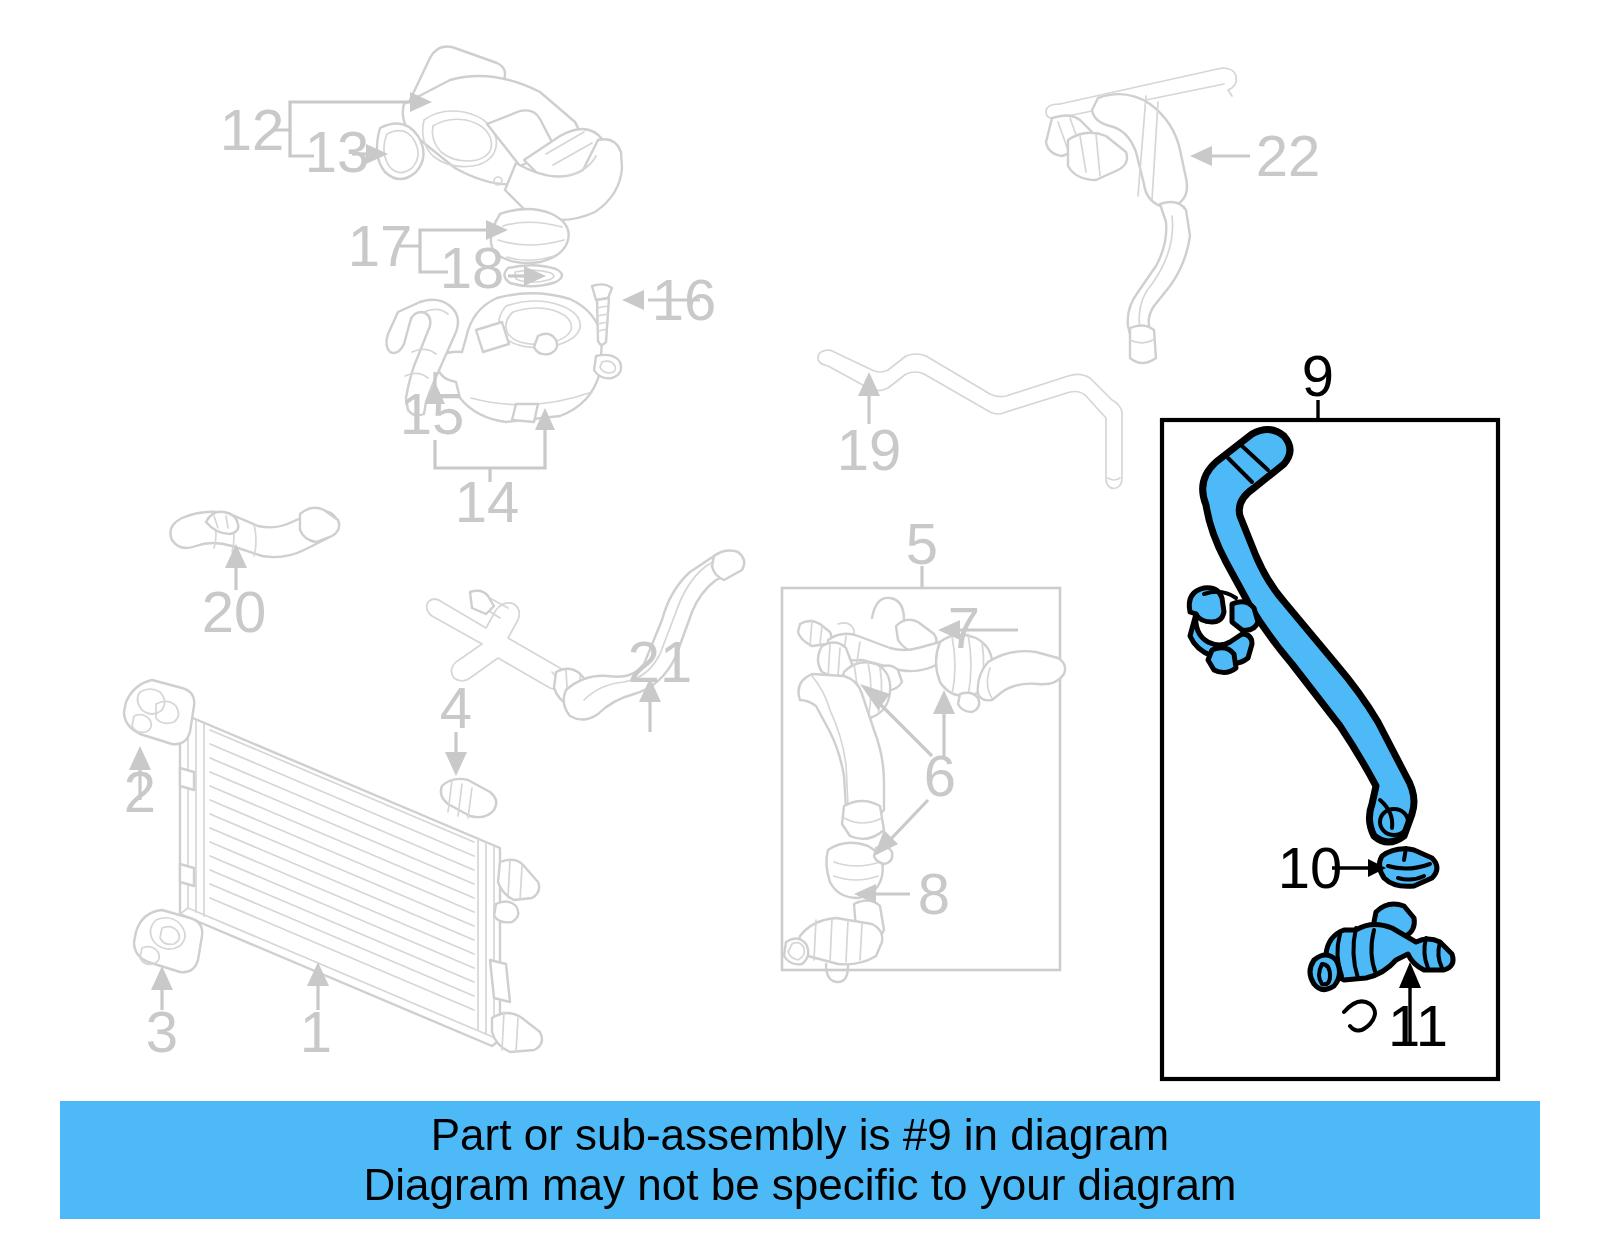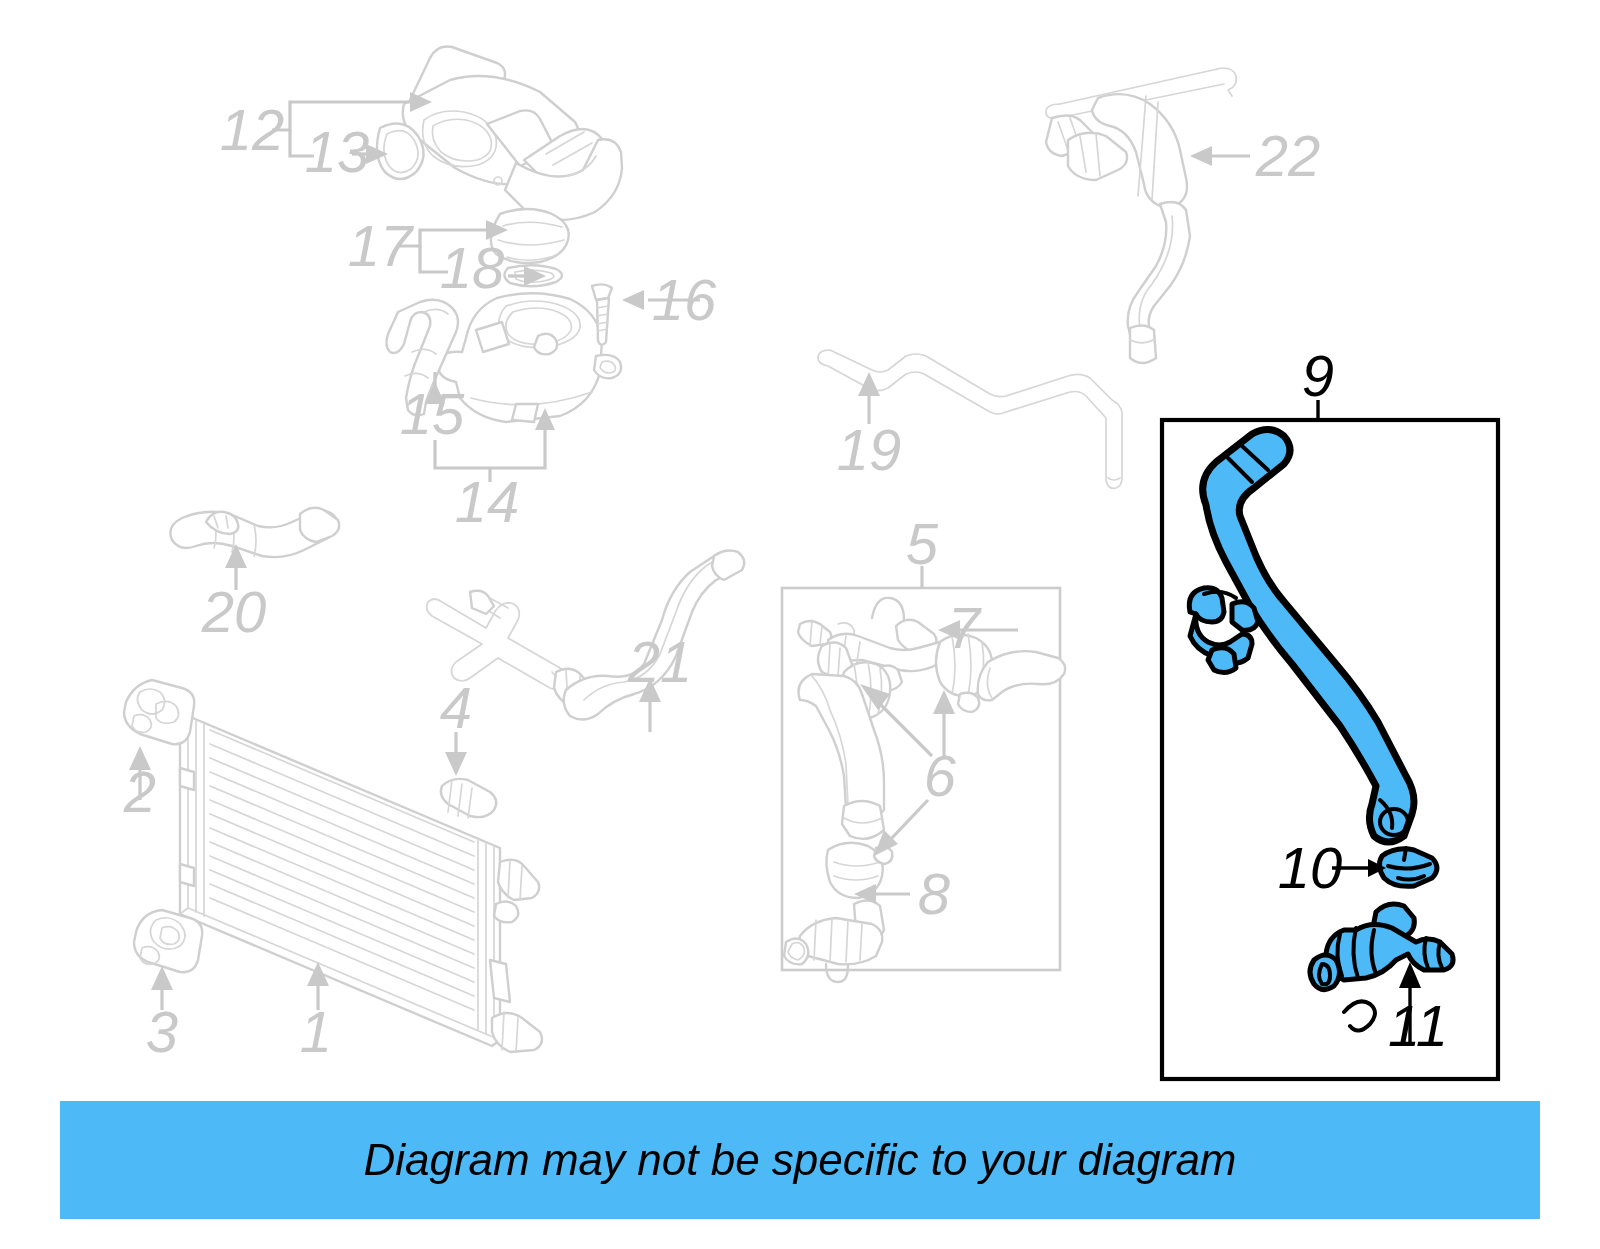--- a/index.html
+++ b/index.html
@@ -7,21 +7,20 @@
   body{
     width:1600px;height:1249px;
     font-family:"Liberation Sans", sans-serif;
     overflow:hidden;
     position:relative;
   }
   #diagram-root{
     position:relative;
     width:1380px;height:1249px;
     background:#ffffff;
-    font-style:italic;
   }
   svg.canvas{
     position:absolute;left:0;top:0;
     width:1600px;height:1249px;
     display:block;
   }
   .banner{
     position:absolute;
     left:60px; top:1101px;
     width:1480px; height:118px;
@@ -494,16 +493,17 @@
         <path class="hi-line" d="M1344 1012 Q1358 996 1370 1004 Q1380 1012 1370 1024 Q1358 1036 1350 1026" stroke-width="7"></path>
       </g>
       <path class="hi-leader" d="M1410 1042 L1410 978"></path>
       <polygon class="hi-arrow" points="1410,962 1399,988 1421,988"></polygon>
       <text class="hi-num" x="1418" y="1046">11</text>
     </g>
 
   </svg>
 
   <div class="banner">
+    <div class="banner-line">Part or sub-assembly is #9 in diagram</div>
     <div class="banner-line">Diagram may not be specific to your diagram</div>
   </div>
 
 </div>
 
 </body></html>

